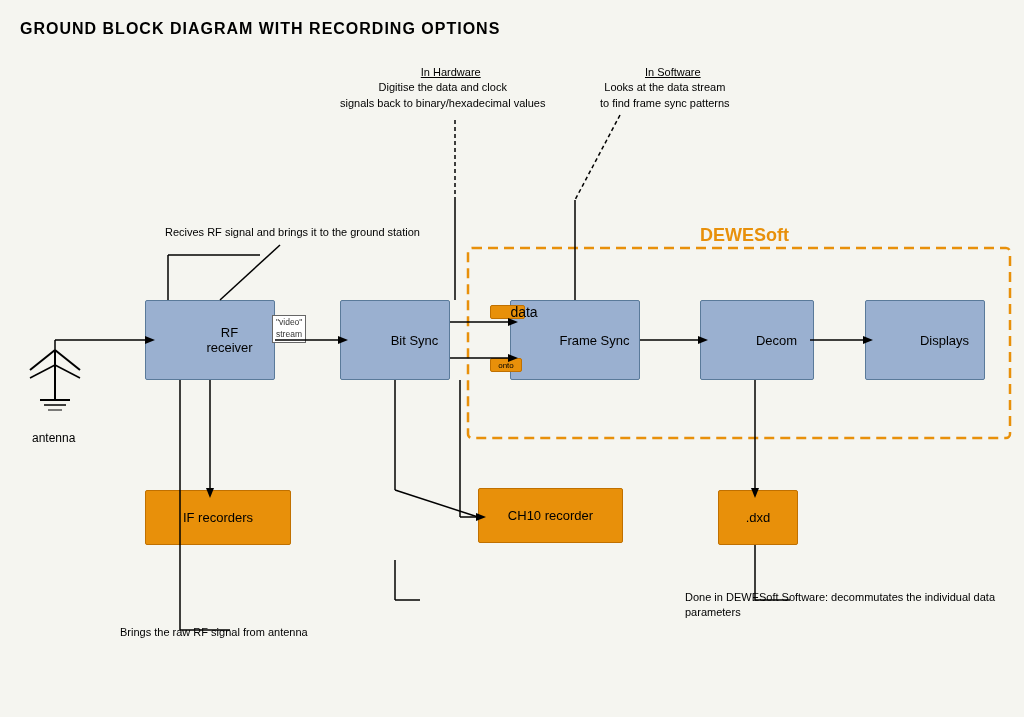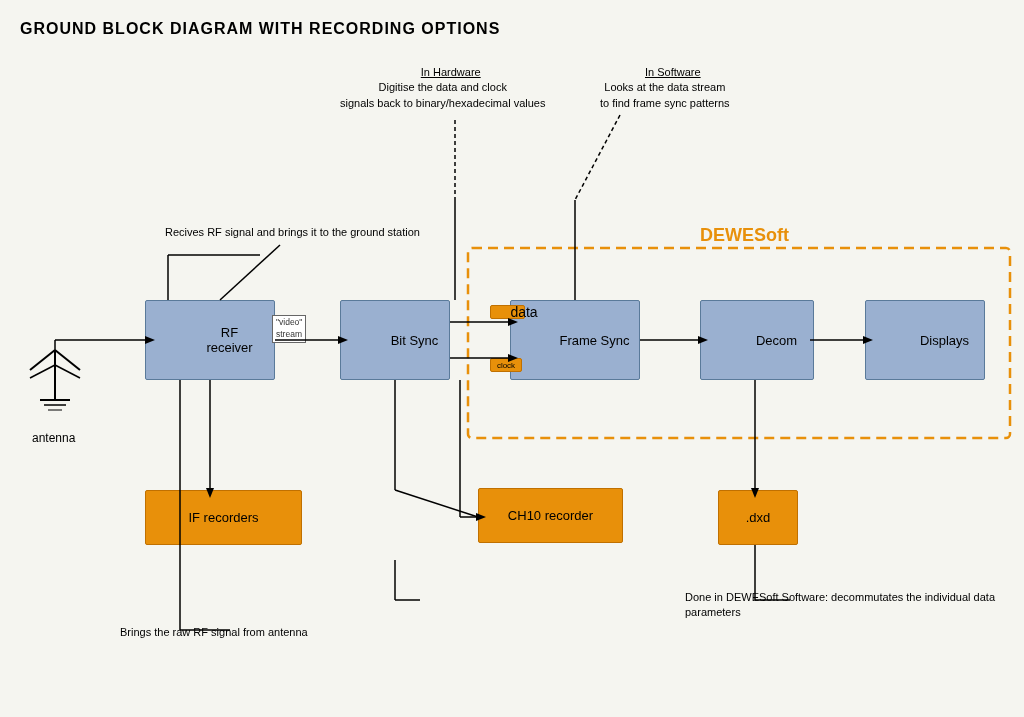--- a/index.html
+++ b/index.html
@@ -113,37 +113,37 @@
   </div>
 
   <div class="block" style="left:700px;top:300px;width:114px;height:80px;">
     <span>Decom</span>
   </div>
 
   <div class="block" style="left:865px;top:300px;width:120px;height:80px;">
     <span>Displays</span>
   </div>
 
-  <div class="block-orange" style="left:145px;top:490px;width:157px;height:55px;">
+  <div class="block-orange" style="left:145px;top:490px;width:146px;height:55px;">
     <span>IF recorders</span>
   </div>
 
   <div class="block-orange" style="left:478px;top:488px;width:145px;height:55px;">
     <span>CH10 recorder</span>
   </div>
 
   <div class="block-orange" style="left:718px;top:490px;width:80px;height:55px;">
     <span>.dxd</span>
   </div>
 
   <div class="small-orange" style="left:490px;top:305px;width:32px;height:14px;font-size:14px;padding-left:33px;">
     <span>data</span>
   </div>
   <div class="small-orange" style="left:490px;top:358px;width:32px;height:14px;font-size:8px;">
-    <span>clock</span>
+    <span>onto</span>
   </div>
 
   <div class="annot" style="left:272px;top:315px;font-size:8.5px;color:#333;border:1px solid #666;padding:1px 3px;background:#fff;">
     <span>"video"<br>stream</span>
   </div>
 
   <div class="dewesoft-label" style="left:700px;top:225px;">DEWESoft</div>
 
   <div class="annot" style="left:340px;top:65px;text-align:center;">
     <span class="annot-underline">In Hardware</span><br>

